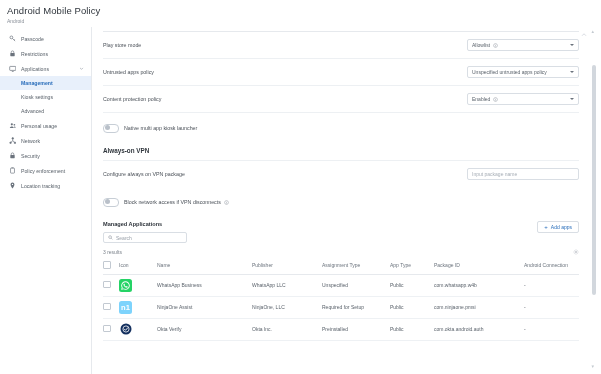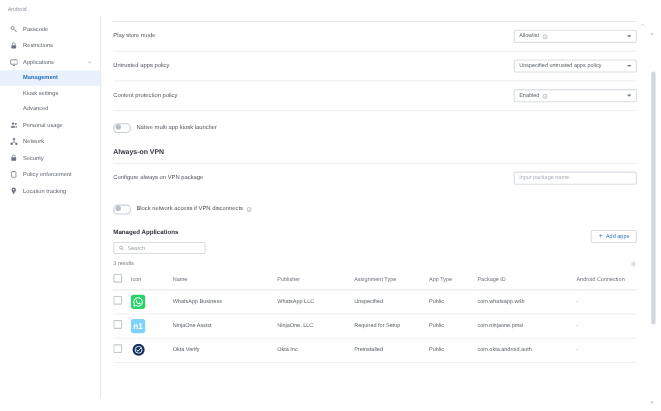--- a/index.html
+++ b/index.html
@@ -385,20 +385,21 @@
     align-items: center;
     cursor: pointer;
   }
 </style>
 </head>
 <body>
 
 <div class="page">
 
   <div class="page-header">
+    <div class="page-title">Android Mobile Policy</div>
     <div class="page-subtitle">Android</div>
   </div>
 
   <div class="body-split">
 
     <div class="sidebar">
 
       <div class="nav-item">
         <span class="nav-icon">
           <svg width="7" height="7" viewBox="0 0 16 16" fill="none" stroke="currentColor" stroke-width="1.6">

